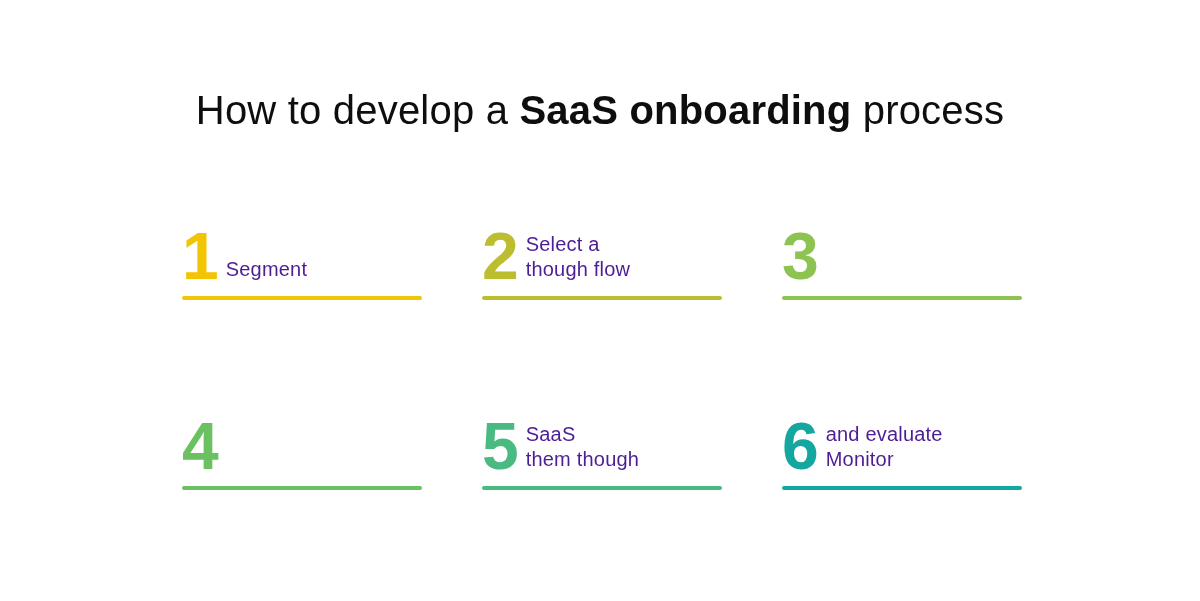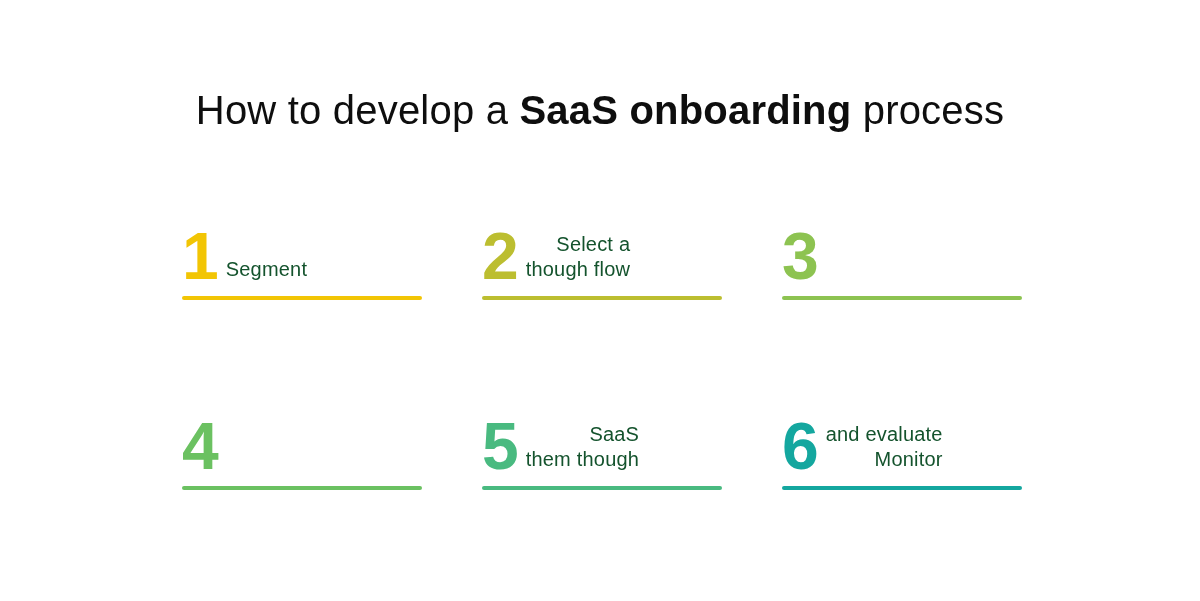--- a/index.html
+++ b/index.html
@@ -1,15 +1,15 @@
 <!DOCTYPE html>
 <html><head>
 <meta charset="utf-8">
 <style>
-  * { margin: 0; padding: 0; box-sizing: border-box; text-align: right; }
+  * { margin: 0; padding: 0; box-sizing: border-box; }
   html, body { background: #ffffff; }
   body {
     font-family: "Liberation Sans", sans-serif;
     width: 1200px;
     height: 601px;
     position: relative;
     overflow: hidden;
   }
   .canvas {
     position: absolute;
@@ -42,21 +42,21 @@
   }
   .step-number {
     font-size: 66px;
     line-height: 0.8;
     font-weight: 700;
     letter-spacing: -2px;
   }
   .step-label {
     font-size: 20px;
     line-height: 25px;
-    color: #14532d;
+    color: #4c1d95;
     padding-bottom: 1px;
     letter-spacing: 0.2px;
   }
   .step-underline {
     position: absolute;
     left: 0;
     bottom: 0;
     width: 240px;
     height: 4px;
     border-radius: 2px;

